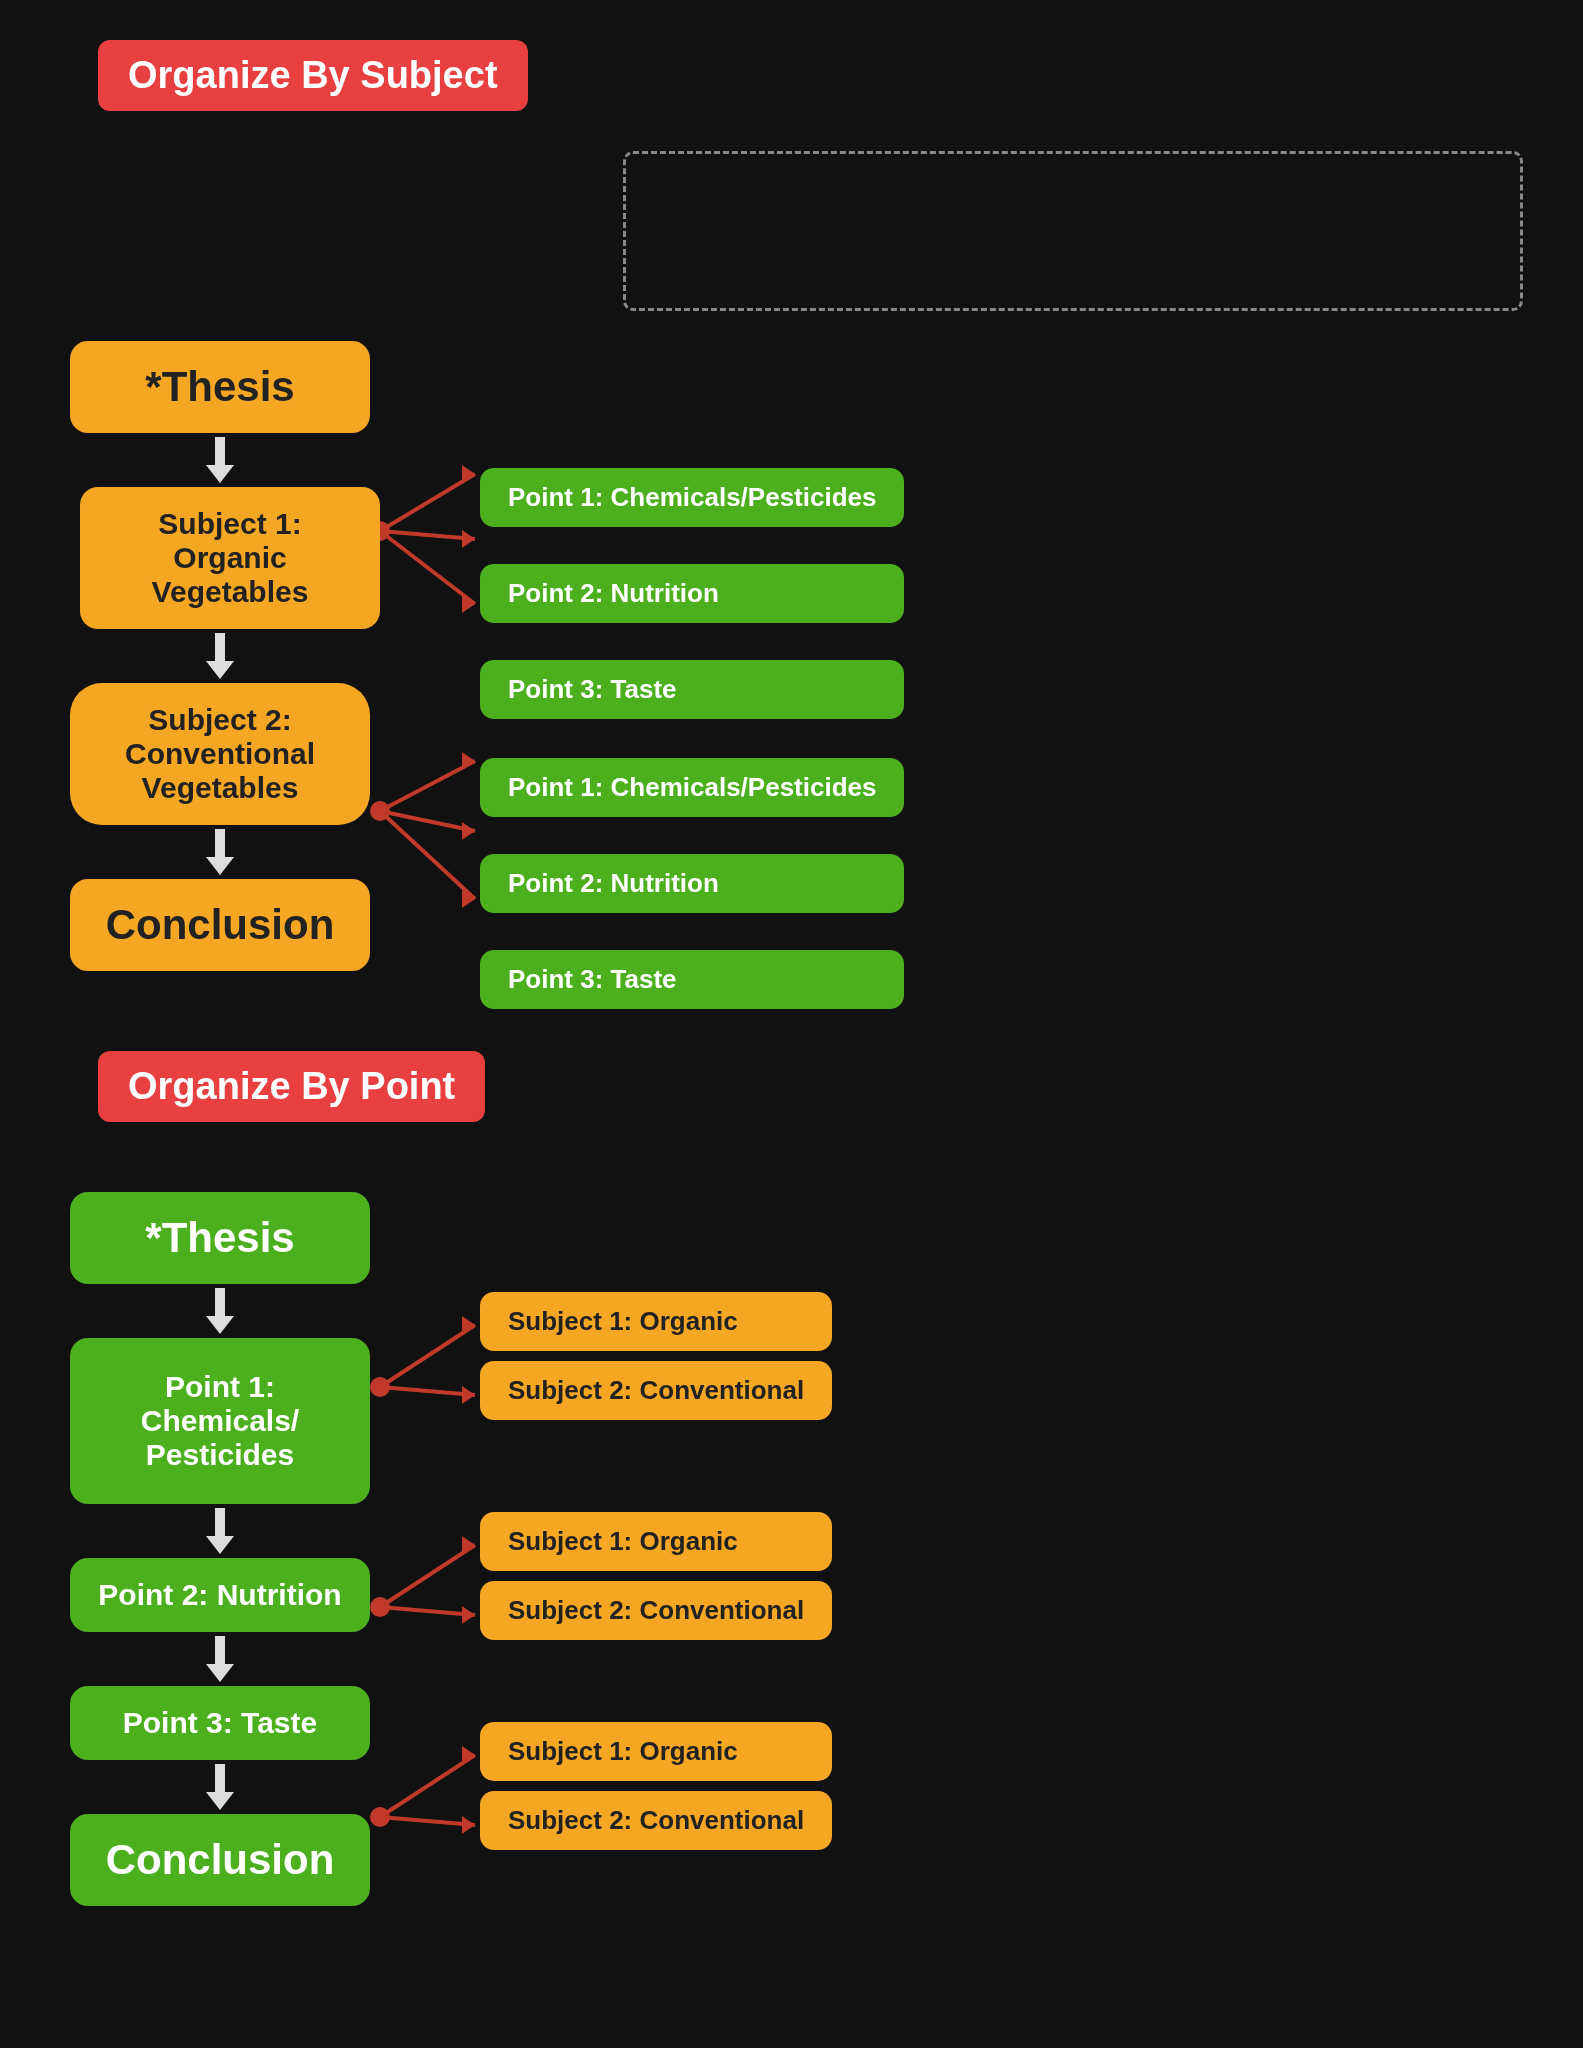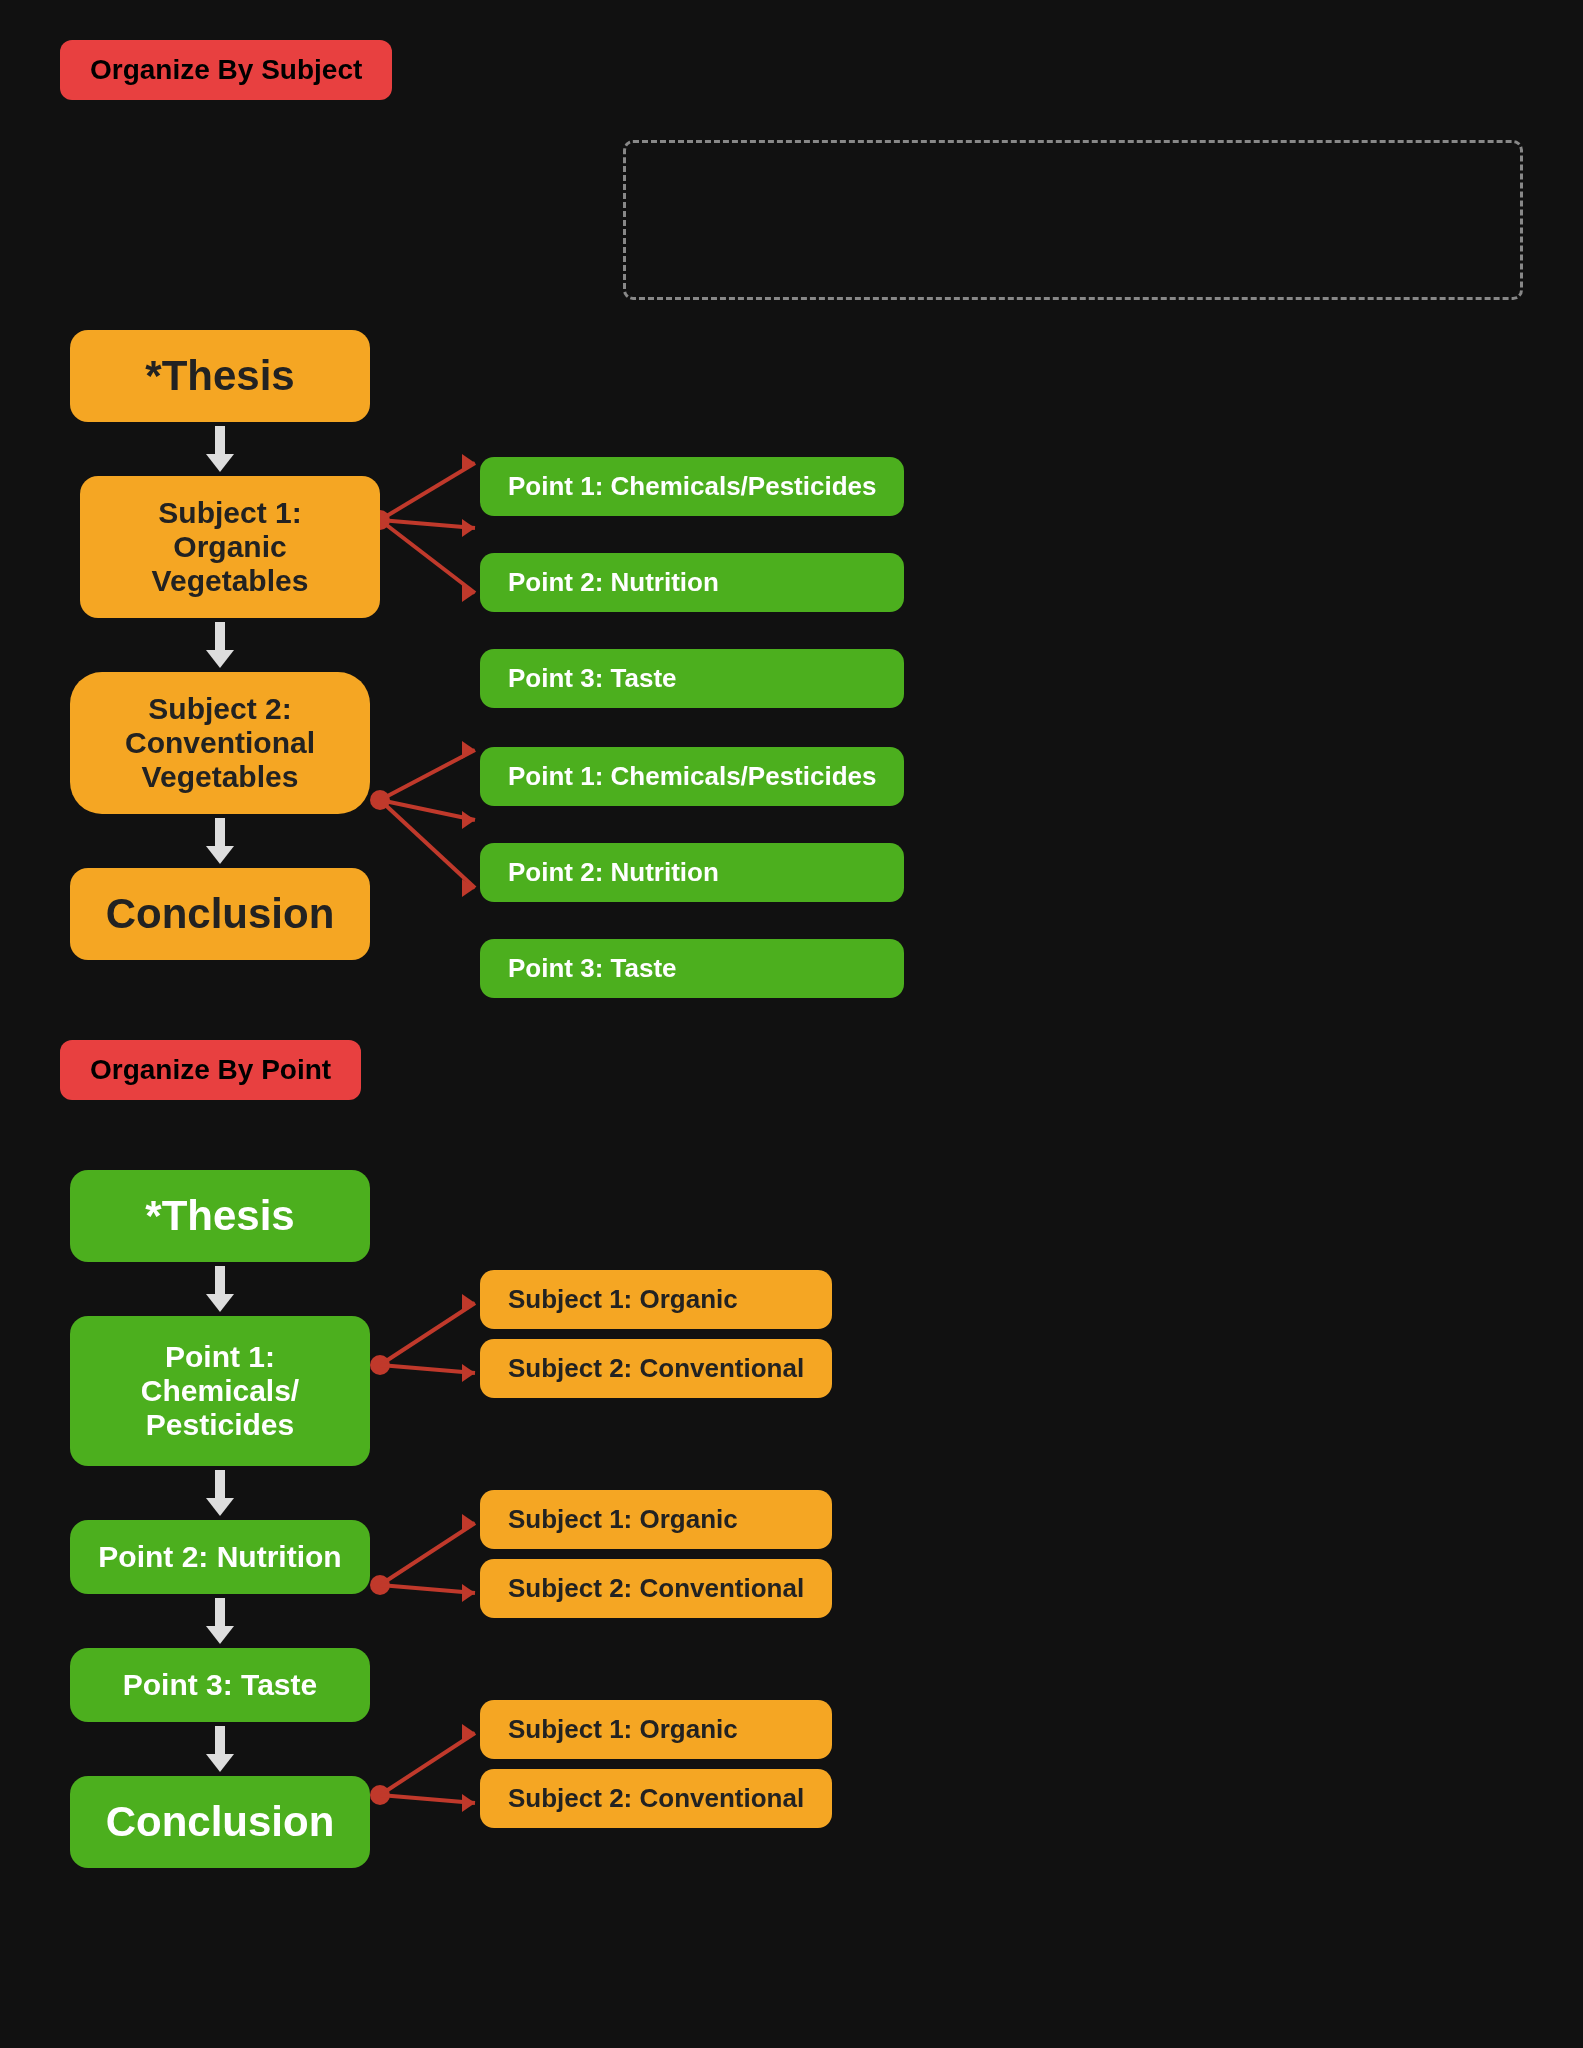--- a/index.html
+++ b/index.html
@@ -9,26 +9,27 @@
       width: 1583px;
       min-height: 2048px;
       color: #fff;
       padding: 40px 60px;
     }
 
     
     .section-title {
       display: inline-block;
       background: #e84040;
-      color: #000000;
-      font-size: 28px;
+      color: #ffffff;
+      font-size: 38px;
       font-weight: bold;
       border-radius: 12px;
       padding: 14px 30px;
       margin-bottom: 40px;
+      margin-left: 38px;
     }
 
     
     .diagram-section {
       margin-bottom: 80px;
     }
 
     
     .node {
       border-radius: 18px;
@@ -210,21 +211,21 @@
 
       <div class="node node-green" style="font-size:42px; padding:22px 50px; width:300px; border-radius:18px;">
         <span>*Thesis</span>
       </div>
 
       <div class="arrow-down">
         <div class="arrow-down-shaft"></div>
         <div class="arrow-down-head"></div>
       </div>
 
-      <div class="node node-green" style="font-size:30px; padding:24px 28px; width:300px; border-radius:18px; text-align:center;">
+      <div class="node node-green" style="font-size:30px; padding:32px 28px; width:300px; border-radius:18px; text-align:center;">
         <span>Point 1: Chemicals/ Pesticides</span>
       </div>
 
       <div class="arrow-down">
         <div class="arrow-down-shaft"></div>
         <div class="arrow-down-head"></div>
       </div>
 
       <div class="node node-green" style="font-size:30px; padding:20px 28px; width:300px; border-radius:18px; text-align:center;">
         <span>Point 2: Nutrition</span>

